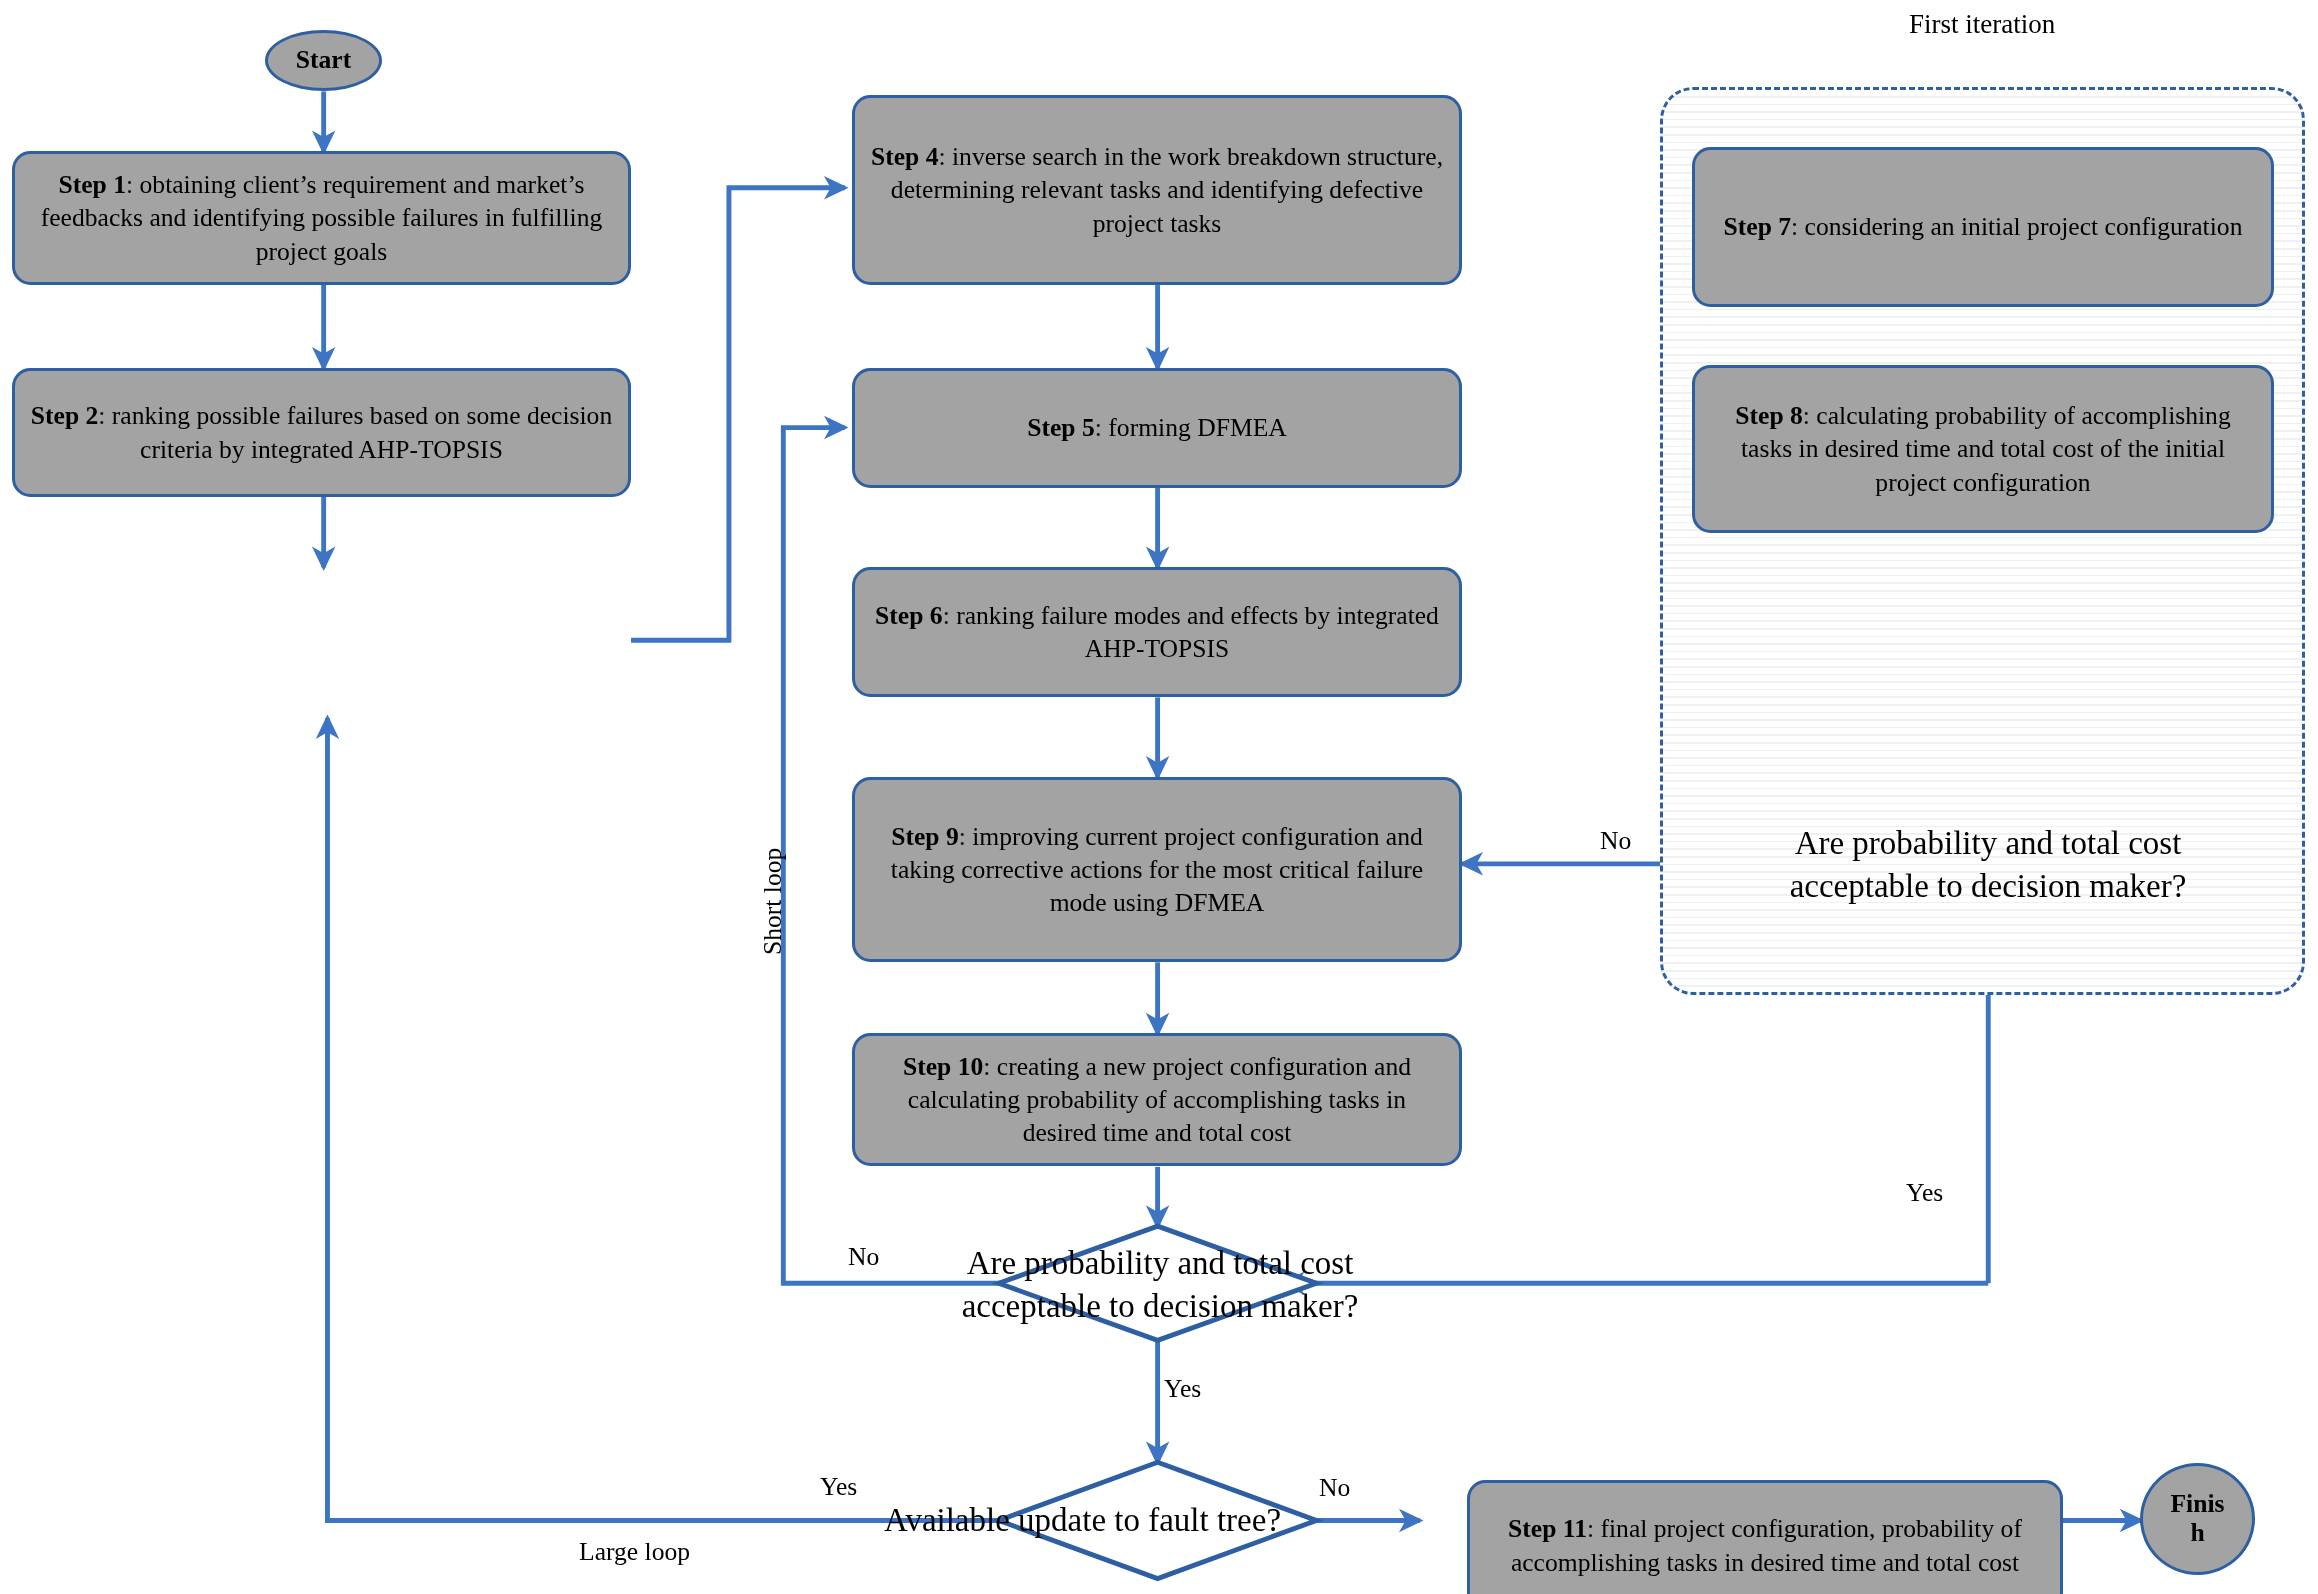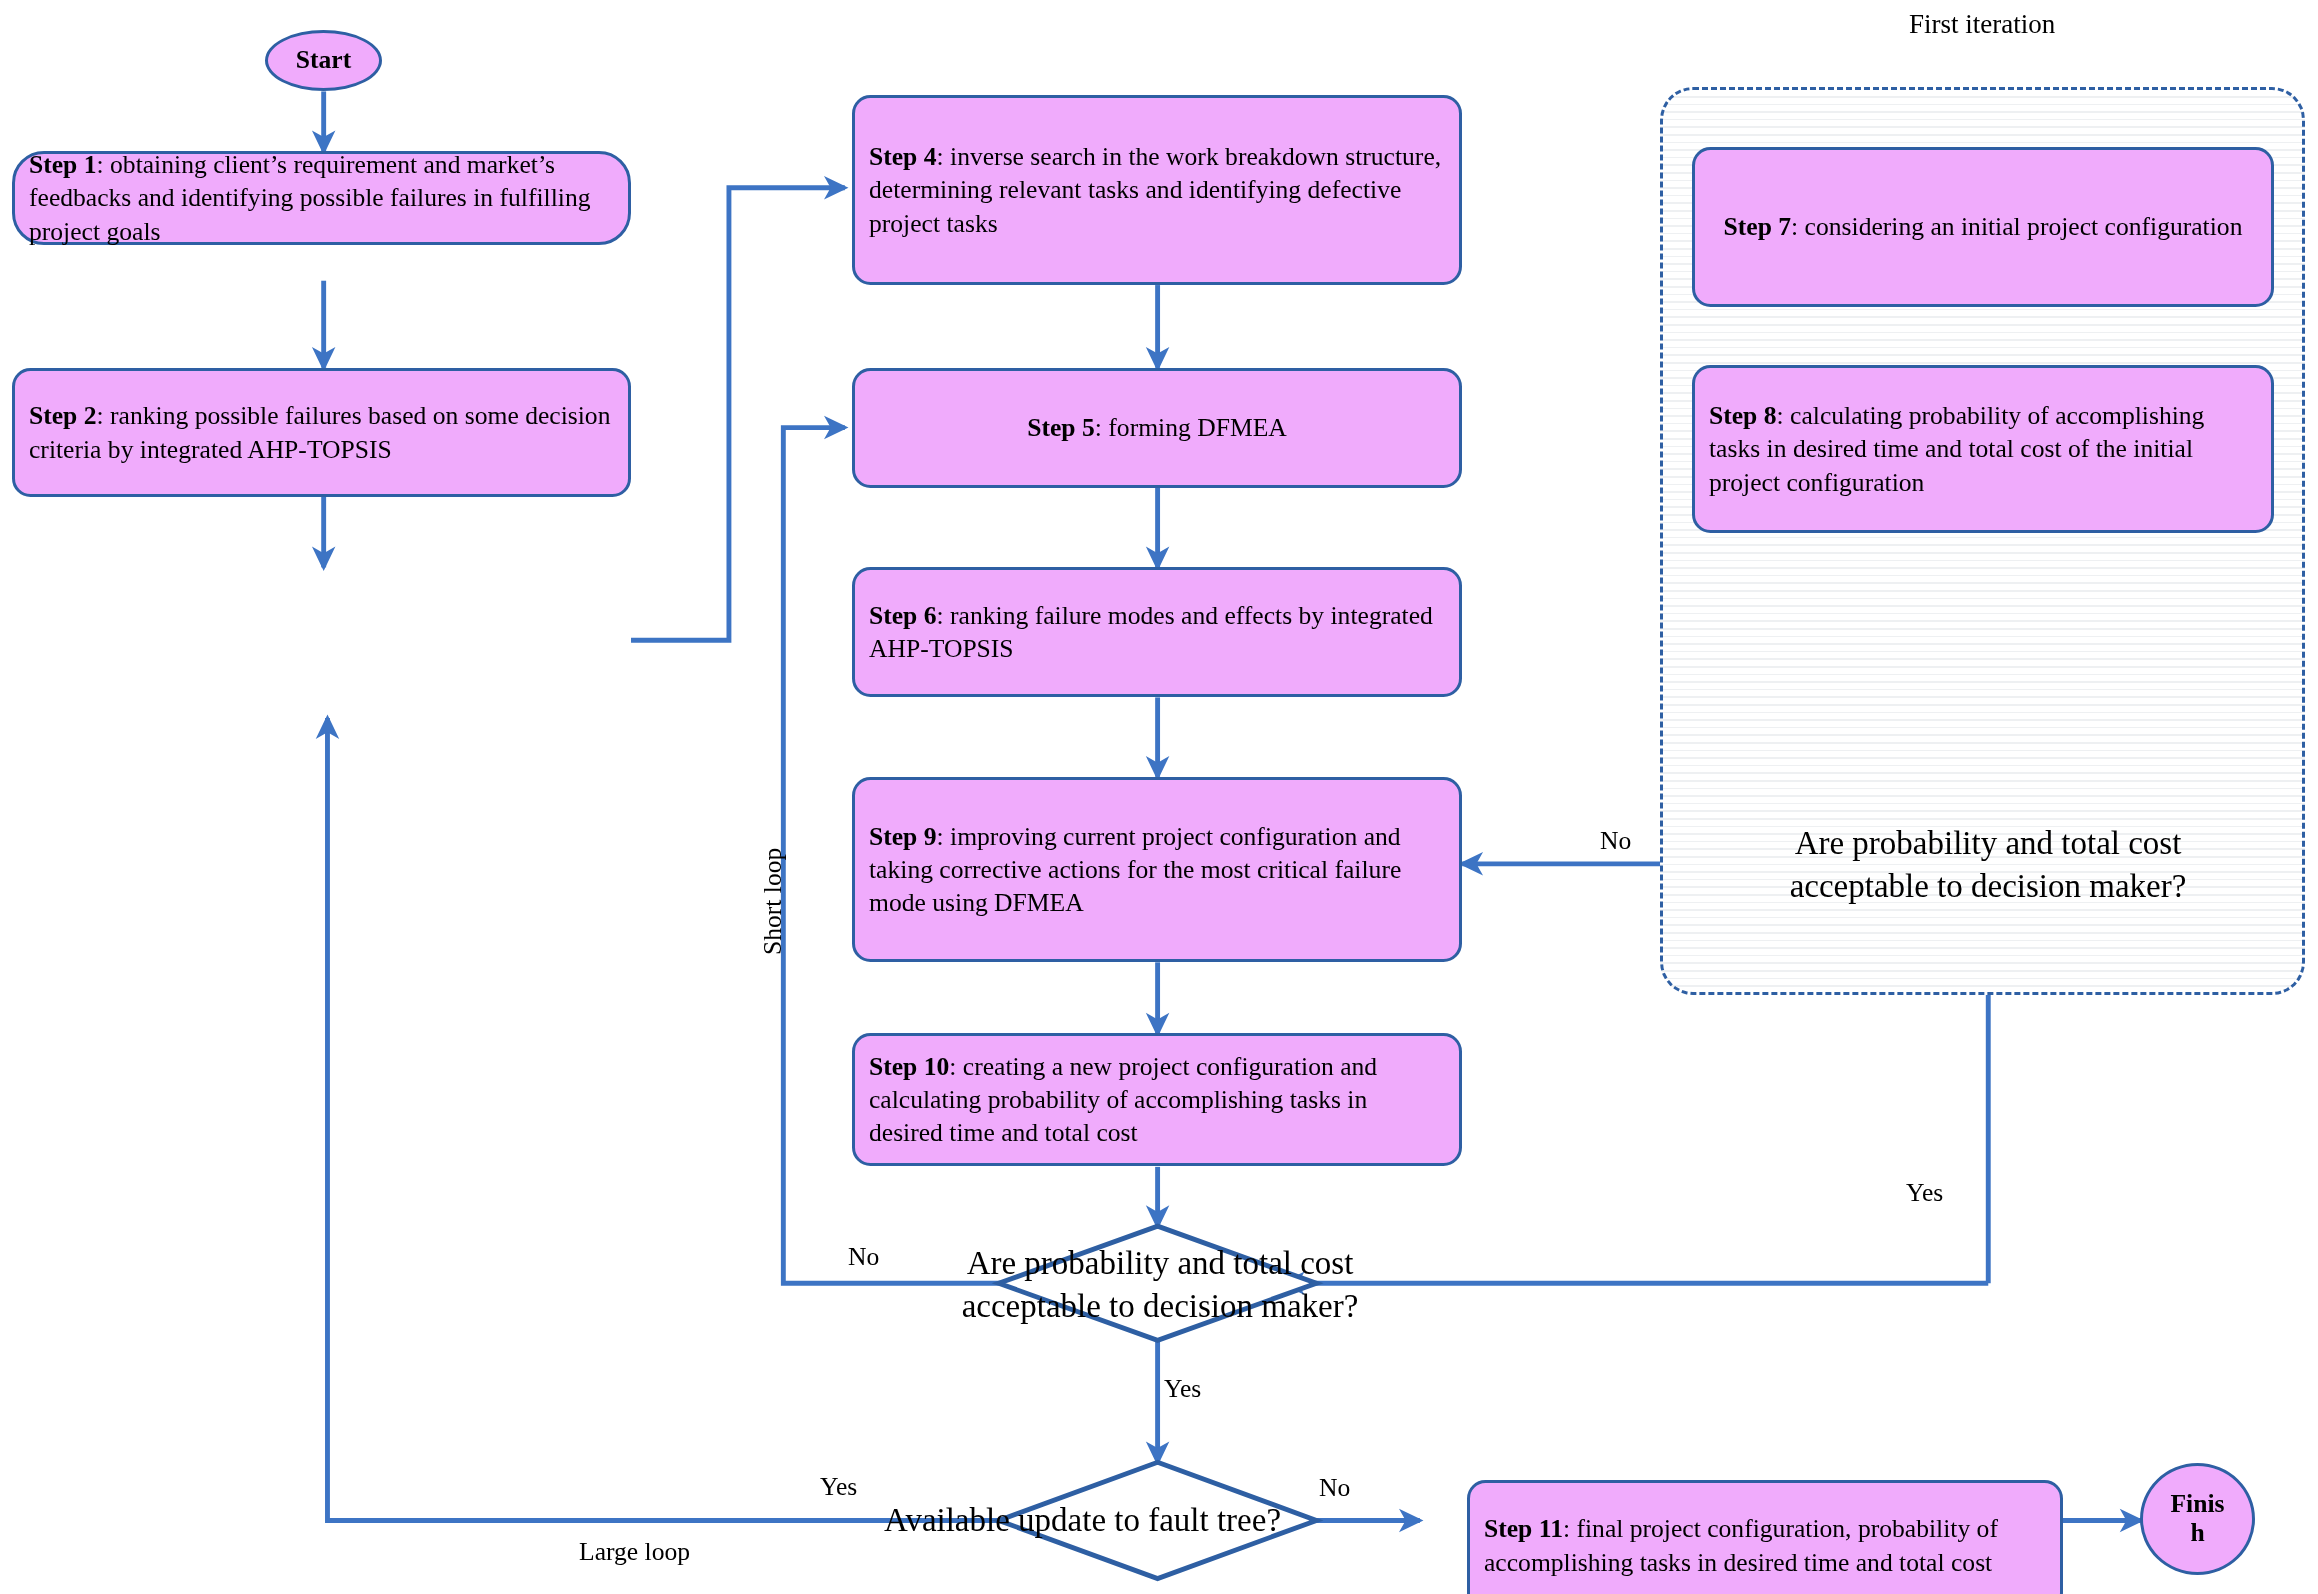--- a/index.html
+++ b/index.html
@@ -13,22 +13,23 @@
   }
   #wires{position:absolute;inset:0;width:2319px;height:1595px;}
 
   
   .node{
     position:absolute;
     box-sizing:border-box;
     display:flex;
     align-items:center;
     justify-content:center;
+    text-align:center;
     color:#000000;
-    background:#f0abfc;
+    background:#a3a3a3;
   }
   .proc{
     border:3.8px solid #2E5FA3;
     border-radius:18.5px;
     padding:3.3px 14px;
     line-height:1.30;
     font-size:25.6px;
   }
   .term{
     border:3.3px solid #2E5FA3;
@@ -151,21 +152,21 @@
 
   <div class="node term" style="left:265px; top:30px; width:117px; height:61px;">
     <span class="lbl">Start</span>
   </div>
 
   <div class="node term" style="left:2140px; top:1463px; width:115px; height:112px; flex-direction:column;">
     <span class="lbl">Finis</span>
     <span class="lbl">h</span>
   </div>
 
-  <div class="node proc" style="left:12px; top:151px; width:619px; height:94px;border-radius:32px;">
+  <div class="node proc" style="left:12px; top:151px; width:619px; height:134px;">
     <span>
       <b>Step 1</b><span>: obtaining client’s requirement and market’s feedbacks and identifying possible failures in fulfilling project goals</span>
     </span>
   </div>
 
   <div class="node proc" style="left:12px; top:368px; width:619px; height:129px;">
     <span>
       <b>Step 2</b><span>: ranking possible failures based on some decision criteria by integrated AHP-TOPSIS</span>
     </span>
   </div>

